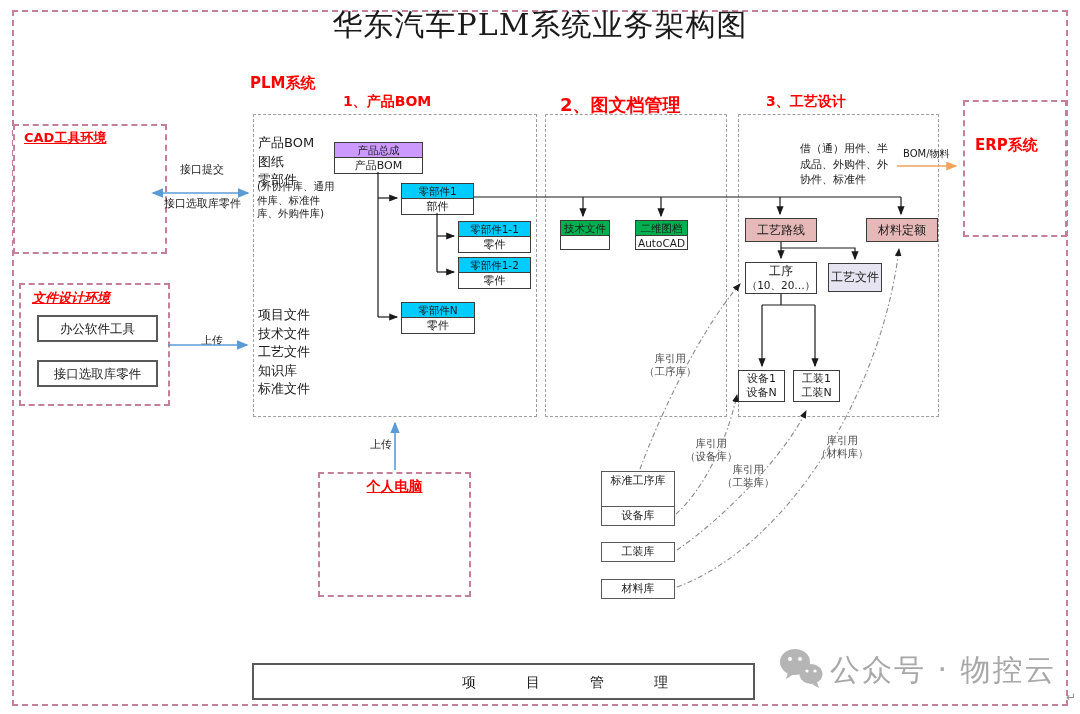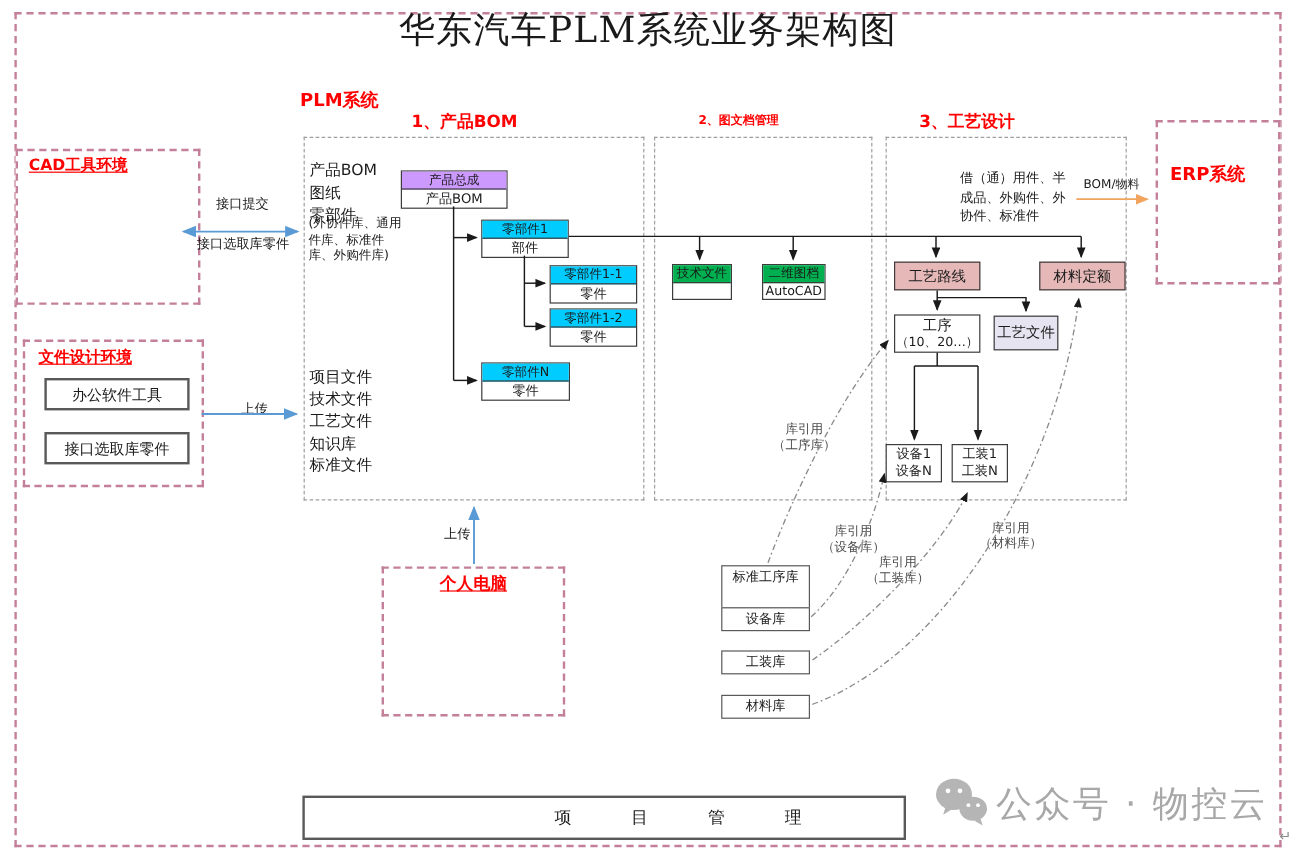--- a/index.html
+++ b/index.html
@@ -32,39 +32,39 @@
 <body>
 
 <div id="canvas">
 
   <div class="abs outer" style="left:12px;top:10px;width:1052px;height:692px;"></div>
 
   <div class="abs title" style="left:0;top:5px;width:1080px;">华东汽车PLM系统业务架构图</div>
 
   <div class="abs red" style="left:250px;top:74px;font-size:15px;">PLM系统</div>
   <div class="abs red" style="left:343px;top:93px;font-size:14px;">1、产品BOM</div>
-  <div class="abs red" style="left:582px;top:93px;font-size:10px;">2、图文档管理</div>
+  <div class="abs red" style="left:560px;top:93px;font-size:18px;">2、图文档管理</div>
   <div class="abs red" style="left:766px;top:93px;font-size:14px;">3、工艺设计</div>
 
   <div class="abs section" style="left:253px;top:114px;width:282px;height:301px;"></div>
   <div class="abs section" style="left:545px;top:114px;width:180px;height:301px;"></div>
   <div class="abs section" style="left:738px;top:114px;width:199px;height:301px;"></div>
 
   <div class="abs envbox" style="left:963px;top:100px;width:100px;height:133px;">
     <div class="red" style="font-size:15px;margin:34px 0 0 10px;">ERP系统</div>
   </div>
 
   <div class="abs envbox" style="left:13px;top:124px;width:150px;height:126px;">
     <div class="envtitle" style="margin:3px 0 0 9px;">CAD工具环境</div>
   </div>
   <div class="abs small" style="left:180px;top:162px;">接口提交</div>
   <div class="abs small" style="left:164px;top:196px;">接口选取库零件</div>
 
   <div class="abs envbox" style="left:19px;top:283px;width:147px;height:119px;">
-    <div class="envtitle" style="margin:4px 0 0 11px;">文件设计环境</div>
+    <div class="envtitle" style="margin:4px 0 0 11px;font-style:italic;">文件设计环境</div>
   </div>
   <div class="abs solidbox" style="left:37px;top:315px;width:121px;height:27px;font-size:12.5px;line-height:24px;">办公软件工具</div>
   <div class="abs solidbox" style="left:37px;top:360px;width:121px;height:27px;font-size:12.5px;line-height:24px;">接口选取库零件</div>
   <div class="abs small" style="left:201px;top:333px;">上传</div>
 
   <div class="abs listtext" style="left:258px;top:134px;">
     <div>产品BOM</div>
     <div>图纸</div>
     <div>零部件</div>
   </div>

